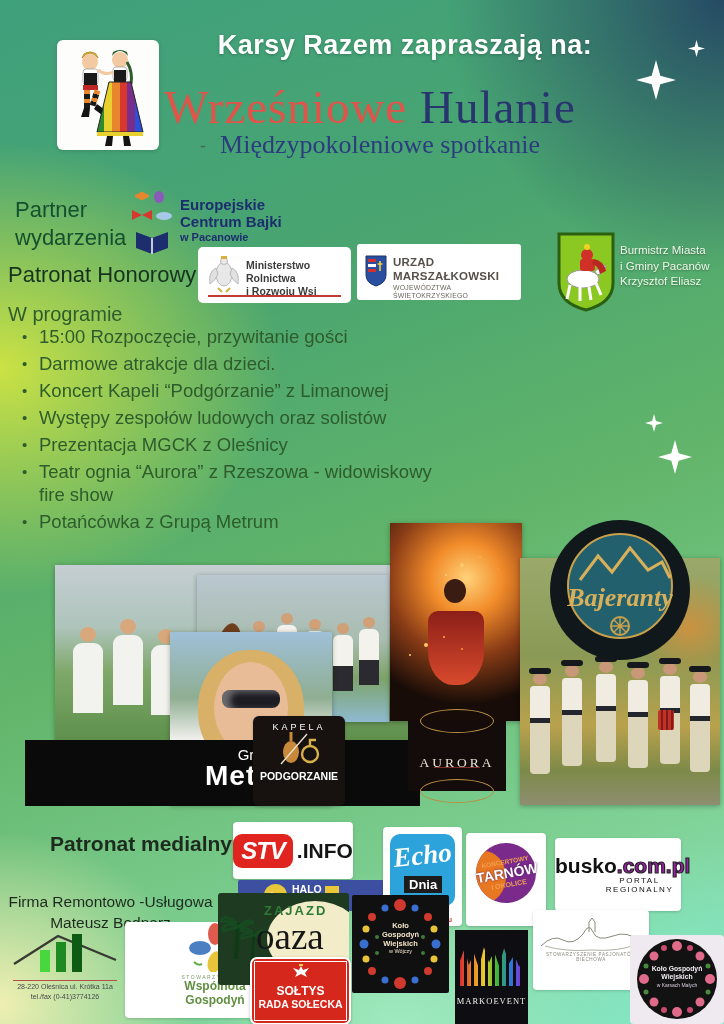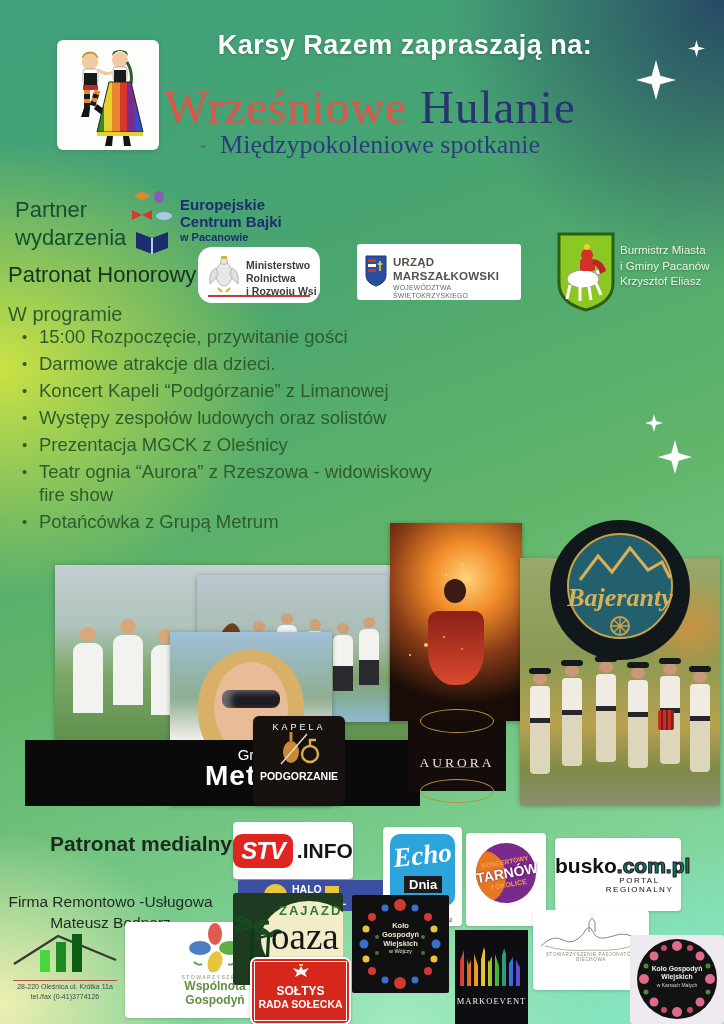--- a/index.html
+++ b/index.html
@@ -20,21 +20,21 @@
   .title .red{color:#e2544a;} .title .navy{color:#28356f;}
   .subtitle{left:60px;top:130px;width:640px;text-align:center;font-family:"Liberation Serif",serif;font-size:26px;color:#2c3c7e;}
   .subtitle-dash{left:200px;top:136px;color:#4a6a4a;font-size:18px;}
   .sparkle{fill:#fff;}
   
   .partner-label{left:15px;top:196px;font-size:22px;color:#14502f;line-height:1.25;}
   .ecb{left:128px;top:188px;width:200px;height:70px;}
   .ecb-text{position:absolute;left:52px;top:8px;color:#1d2e6e;font-weight:bold;font-size:15px;line-height:1.15;}
   .ecb-text .sm{font-size:11px;}
   .honorary-label{left:8px;top:262px;font-size:22px;color:#16331f;}
-  .ministry-box{left:198px;top:247px;width:122px;height:56px;background:#fff;border-radius:14px;}
+  .ministry-box{left:198px;top:247px;width:153px;height:56px;background:#fff;border-radius:5px;}
   .ministry-text{position:absolute;left:48px;top:12px;font-size:10.5px;font-weight:bold;color:#3c3c3c;line-height:1.25;}
   .ministry-line{position:absolute;left:10px;right:10px;bottom:6px;height:2px;background:#c23b33;}
   .marshal-box{left:357px;top:244px;width:164px;height:56px;background:#fff;border-radius:3px;}
   .marshal-text{position:absolute;left:36px;top:12px;line-height:1.2;}
   .marshal-text .l1{font-size:11.5px;font-weight:bold;color:#55514a;letter-spacing:.2px;}
   .marshal-text .l2{font-size:6.9px;color:#6b675e;letter-spacing:.2px;}
   .mayor-text{left:620px;top:243px;width:104px;font-size:11.5px;color:#eef8e8;line-height:1.35;text-shadow:0 1px 2px rgba(0,0,0,.35);}
   
   .program-heading{left:8px;top:303px;font-size:20px;color:#2e5c2c;}
   .program-list{position:absolute;left:22px;top:326px;width:585px;margin:0;padding:0;list-style:none;}
@@ -99,31 +99,31 @@
   .echo-url{position:absolute;left:0;right:0;bottom:3px;text-align:center;font-size:7px;font-weight:bold;color:#c0392b;}
   .tarnow-box{left:466px;top:833px;width:80px;height:93px;}
   .tarnow-circle{position:absolute;left:10px;top:10px;width:60px;height:60px;border-radius:50%;background:#7a2a8a;overflow:hidden;}
   .tarnow-orange{position:absolute;left:-14px;top:8px;width:44px;height:52px;border-radius:50%;background:#e87722;}
   .tarnow-text{position:absolute;left:6px;top:26px;width:70px;transform:rotate(-10deg);text-align:center;line-height:1.05;}
   .tarnow-text .t1{font-size:6.5px;font-weight:bold;color:#f0a050;}
   .tarnow-text .t2{font-size:14px;font-weight:bold;color:#fff;text-shadow:0 0 2px #4a1458;}
   .tarnow-text .t3{font-size:7px;font-weight:bold;color:#f0a050;}
   .busko-box{left:555px;top:838px;width:126px;height:73px;text-align:center;}
   .busko-name{margin-top:16px;font-size:21px;font-weight:900;color:#111;}
-  .busko-name .outline{color:#0f766e;-webkit-text-stroke:1.2px #222;}
+  .busko-name .outline{color:#a21caf;-webkit-text-stroke:1.2px #222;}
   .busko-sub{font-size:8px;font-weight:normal;letter-spacing:1.5px;color:#111;margin-top:-2px;margin-left:43px;}
   
   .firma-text{left:8px;top:892px;width:205px;text-align:center;font-size:15.5px;color:#1f2a1f;line-height:1.35;}
   .budkom{left:5px;top:930px;width:120px;height:92px;text-align:center;}
   .budkom-name{font-size:13px;font-weight:bold;letter-spacing:4px;color:#101010;margin-top:-2px;}
   .budkom-addr{font-size:7px;color:#44484e;line-height:1.4;border-top:1px solid #b05048;margin:2px 8px 0;padding-top:1px;}
   .wspolnota-box{left:125px;top:922px;width:92px;height:96px;text-align:center;padding-left:44px;}
   .wspolnota-small{font-size:5px;letter-spacing:1.5px;color:#7a9a6a;margin-top:-2px;}
   .wspolnota-name{font-size:12px;font-weight:bold;color:#5f8f3f;line-height:1.15;}
-  .oaza-box{left:218px;top:893px;width:110px;height:92px;background:#1e3b22;border-radius:3px;overflow:hidden;margin-left:15px;}
+  .oaza-box{left:218px;top:893px;width:131px;height:92px;background:#1e3b22;border-radius:3px;overflow:hidden;}
   .oaza-oval{position:absolute;right:-14px;top:8px;width:96px;height:76px;border-radius:50%;background:#f2ecc8;}
   .zajazd-word{position:absolute;left:46px;top:10px;font-size:13px;font-weight:bold;letter-spacing:2px;color:#2e7a34;}
   .oaza-word{position:absolute;left:38px;top:22px;font-family:"Liberation Serif",serif;font-size:37px;color:#161616;}
   .palm{position:absolute;width:34px;height:60px;}
   .soltys-sign{left:250px;top:957px;width:97px;height:64px;background:#d5271b;border:2px solid #fff;border-radius:7px;box-shadow:0 1px 3px rgba(0,0,0,.3);}
   .soltys-inner{position:absolute;inset:2px;border:1px solid #fff;border-radius:0;text-align:center;color:#fff;}
   .soltys-l1{font-size:12px;font-weight:bold;margin-top:1px;}
   .soltys-l2{font-size:10.5px;font-weight:bold;}
   .kgw1-box{left:352px;top:895px;width:97px;height:98px;background:#101010;border-radius:2px;}
   .kgw1-text{position:absolute;left:0;right:0;top:26px;text-align:center;color:#f2e6c8;line-height:1.2;}

